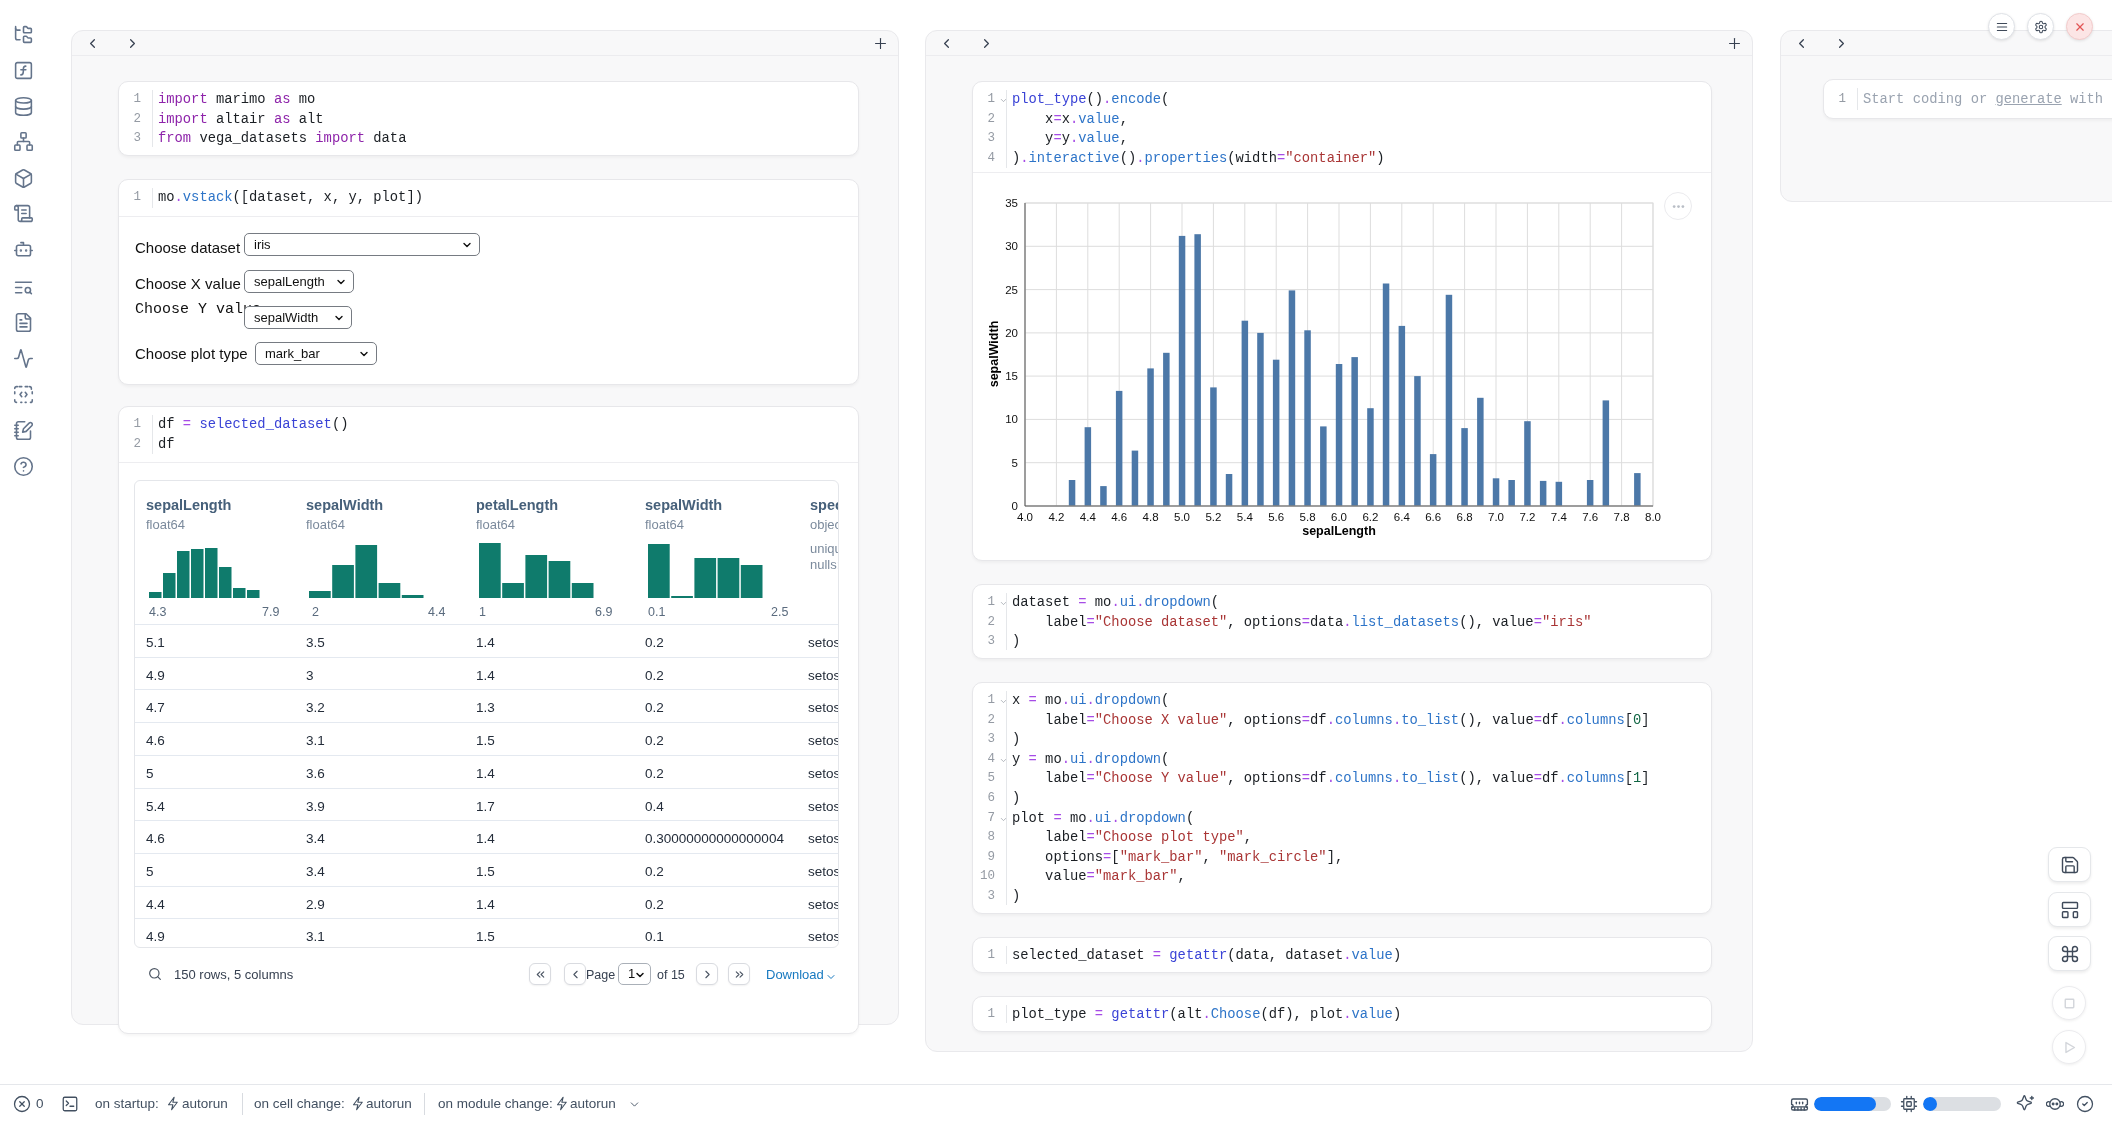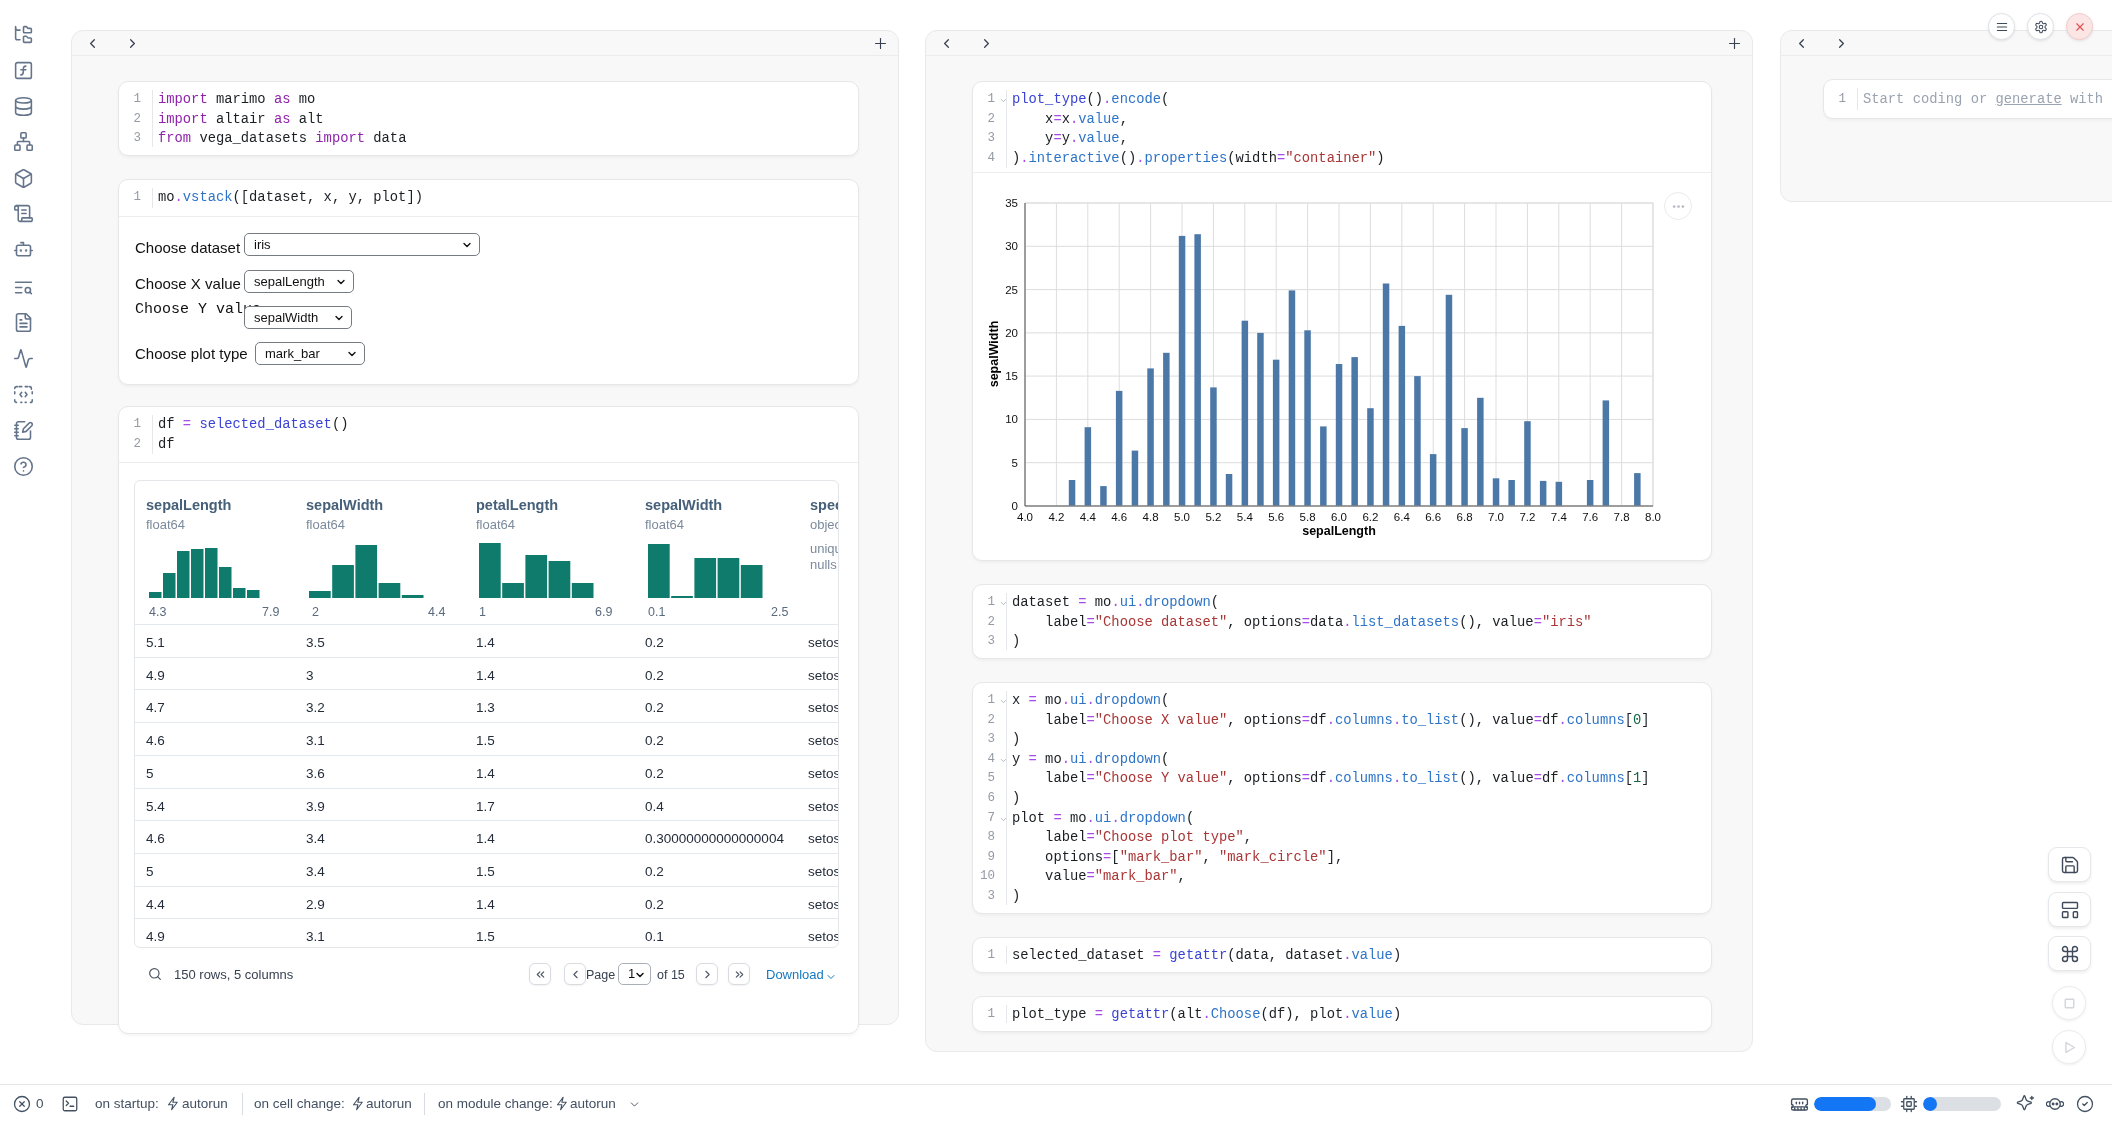--- a/index.html
+++ b/index.html
@@ -200,21 +200,21 @@
         </svg></div>
   <div class="ddlabel" style="left:16px; top:95px;">Choose X value</div>
   <div class="ddsel" style="left:125px; top:90px; width:110px;">sepalLength<svg viewBox="0 0 24 24">
           <path d="M6 9l6 6 6-6"></path>
         </svg></div>
   <div class="ddlabel" style="left:16px; top:121px;font-family:Liberation Mono, monospace;">Choose Y value</div>
   <div class="ddsel" style="left:125px; top:126px; width:108px;">sepalWidth<svg viewBox="0 0 24 24">
           <path d="M6 9l6 6 6-6"></path>
         </svg></div>
   <div class="ddlabel" style="left:16px; top:165px;">Choose plot type</div>
-  <div class="ddsel" style="left:136px; top:162px; width:110px;">mark_bar<svg viewBox="0 0 24 24">
+  <div class="ddsel" style="left:136px; top:162px; width:122px;">mark_bar<svg viewBox="0 0 24 24">
           <path d="M6 9l6 6 6-6"></path>
         </svg></div>
  </div>
 
  <div class="cell" style="left:46px; top:375px; width:741px; height:628px;">
   <div class="codebox" style="padding:8px 0 0 0;">
    <div class="cline"><span class="no">1</span><span class="cd">df <span class="op">=</span> <span class="fn">selected_dataset</span>()</span></div>
    <div class="cline"><span class="no">2</span><span class="cd">df</span></div>
   </div>
   <div class="gut" style="left:33px; bottom:auto; height:39.2px; top:8px;"></div>

